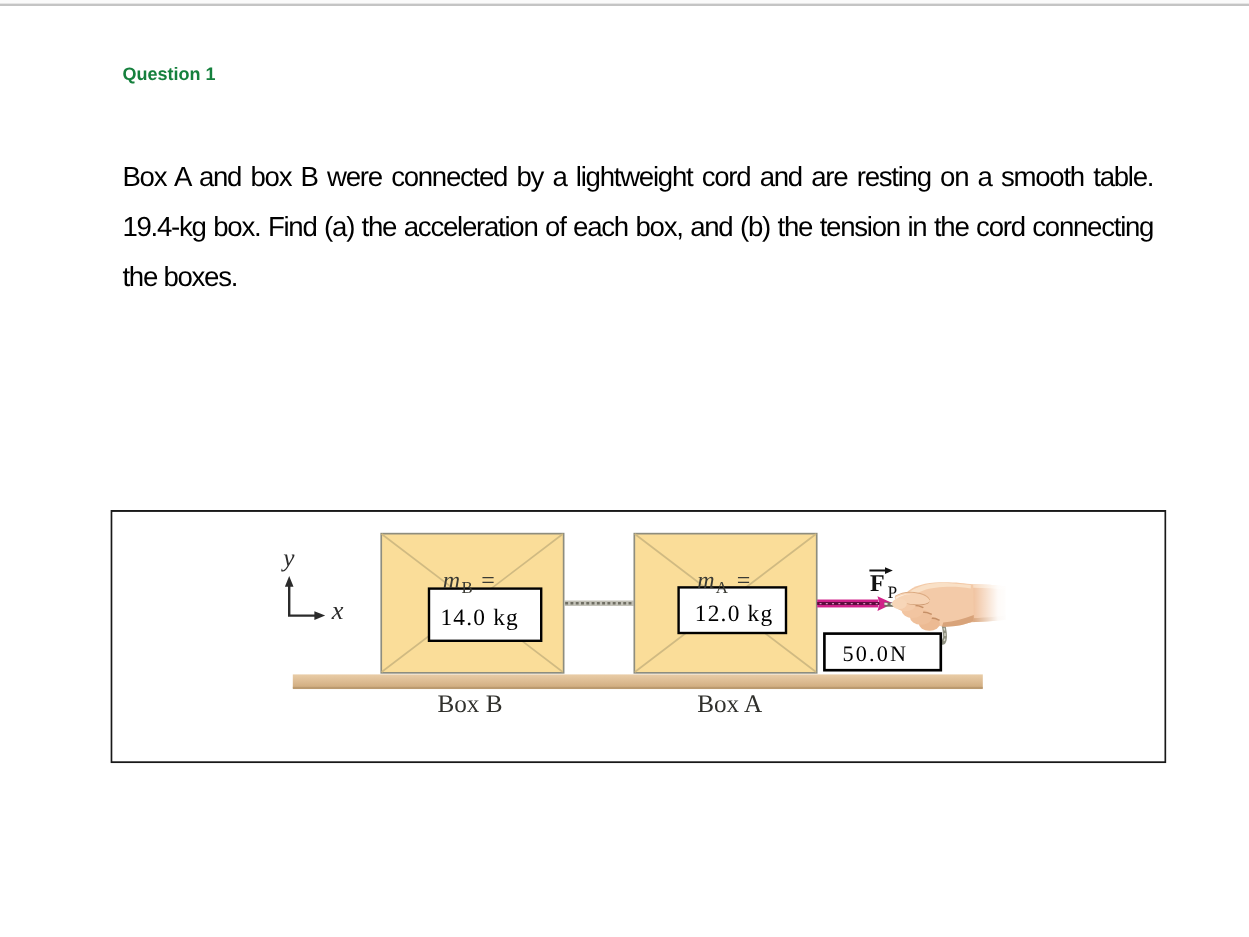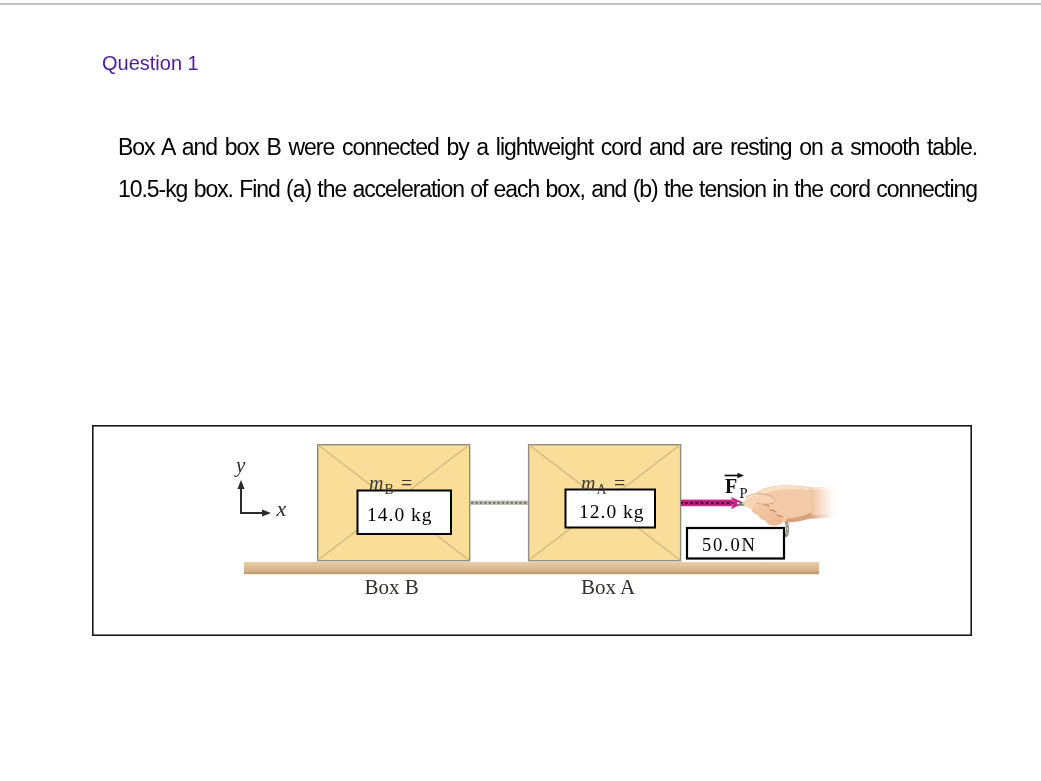--- a/index.html
+++ b/index.html
@@ -1,35 +1,36 @@
 <!DOCTYPE html>
 <html><head>
 <meta charset="utf-8">
 <style>
   html,body{margin:0;padding:0;background:#ffffff;}
   #page{position:relative;width:1041px;height:781px;background:#ffffff;overflow:hidden;
         font-family:"Liberation Sans",sans-serif;}
   .abs{position:absolute;}
   .bodyline{width:859px;text-align:justify;text-align-last:justify;font-size:23px;
-            letter-spacing:-1.05px;line-height:41.5px;height:41.5px;white-space:nowrap;color:#000;margin-left:16px;}
+            letter-spacing:-1.05px;line-height:41.5px;height:41.5px;white-space:nowrap;color:#000;}
   .bodyline.last{text-align-last:left;}
 </style>
 </head>
 <body>
 <div id="page">
 
   <div class="abs" style="left:0;top:0;width:1041px;height:3px;background:#fafafa;"></div>
 
   <div class="abs" style="left:0;top:3px;width:1041px;height:1.6px;background:#c4c4c4;"></div>
 
-  <div class="abs" style="left:102px;top:53px;font-size:20px;font-weight:normal;line-height:20px;color:#4c1d95;">Question 1</div>
+  <div class="abs" style="left:102px;top:53px;font-size:15px;font-weight:bold;line-height:20px;color:#15803d;">Question 1</div>
 
   <div class="abs" style="left:102px;top:127px;">
     <div class="bodyline">Box A and box B were connected by a lightweight cord and are resting on a smooth table.</div>
-    <div class="bodyline">10.5-kg box. Find (a) the acceleration of each box, and (b) the tension in the cord connecting</div>
+    <div class="bodyline">19.4-kg box. Find (a) the acceleration of each box, and (b) the tension in the cord connecting</div>
+    <div class="bodyline last">the boxes.</div>
   </div>
 
   <svg class="abs" style="left:92px;top:425px;" width="880" height="211" viewBox="0 0 880 211">
     <defs>
       <linearGradient id="tableGrad" x1="0" y1="0" x2="0" y2="1">
         <stop offset="0" stop-color="#e9cda7"></stop>
         <stop offset="0.55" stop-color="#dcbb92"></stop>
         <stop offset="1" stop-color="#cfab7e"></stop>
       </linearGradient>
       <linearGradient id="handFade" x1="0" y1="0" x2="1" y2="0">

